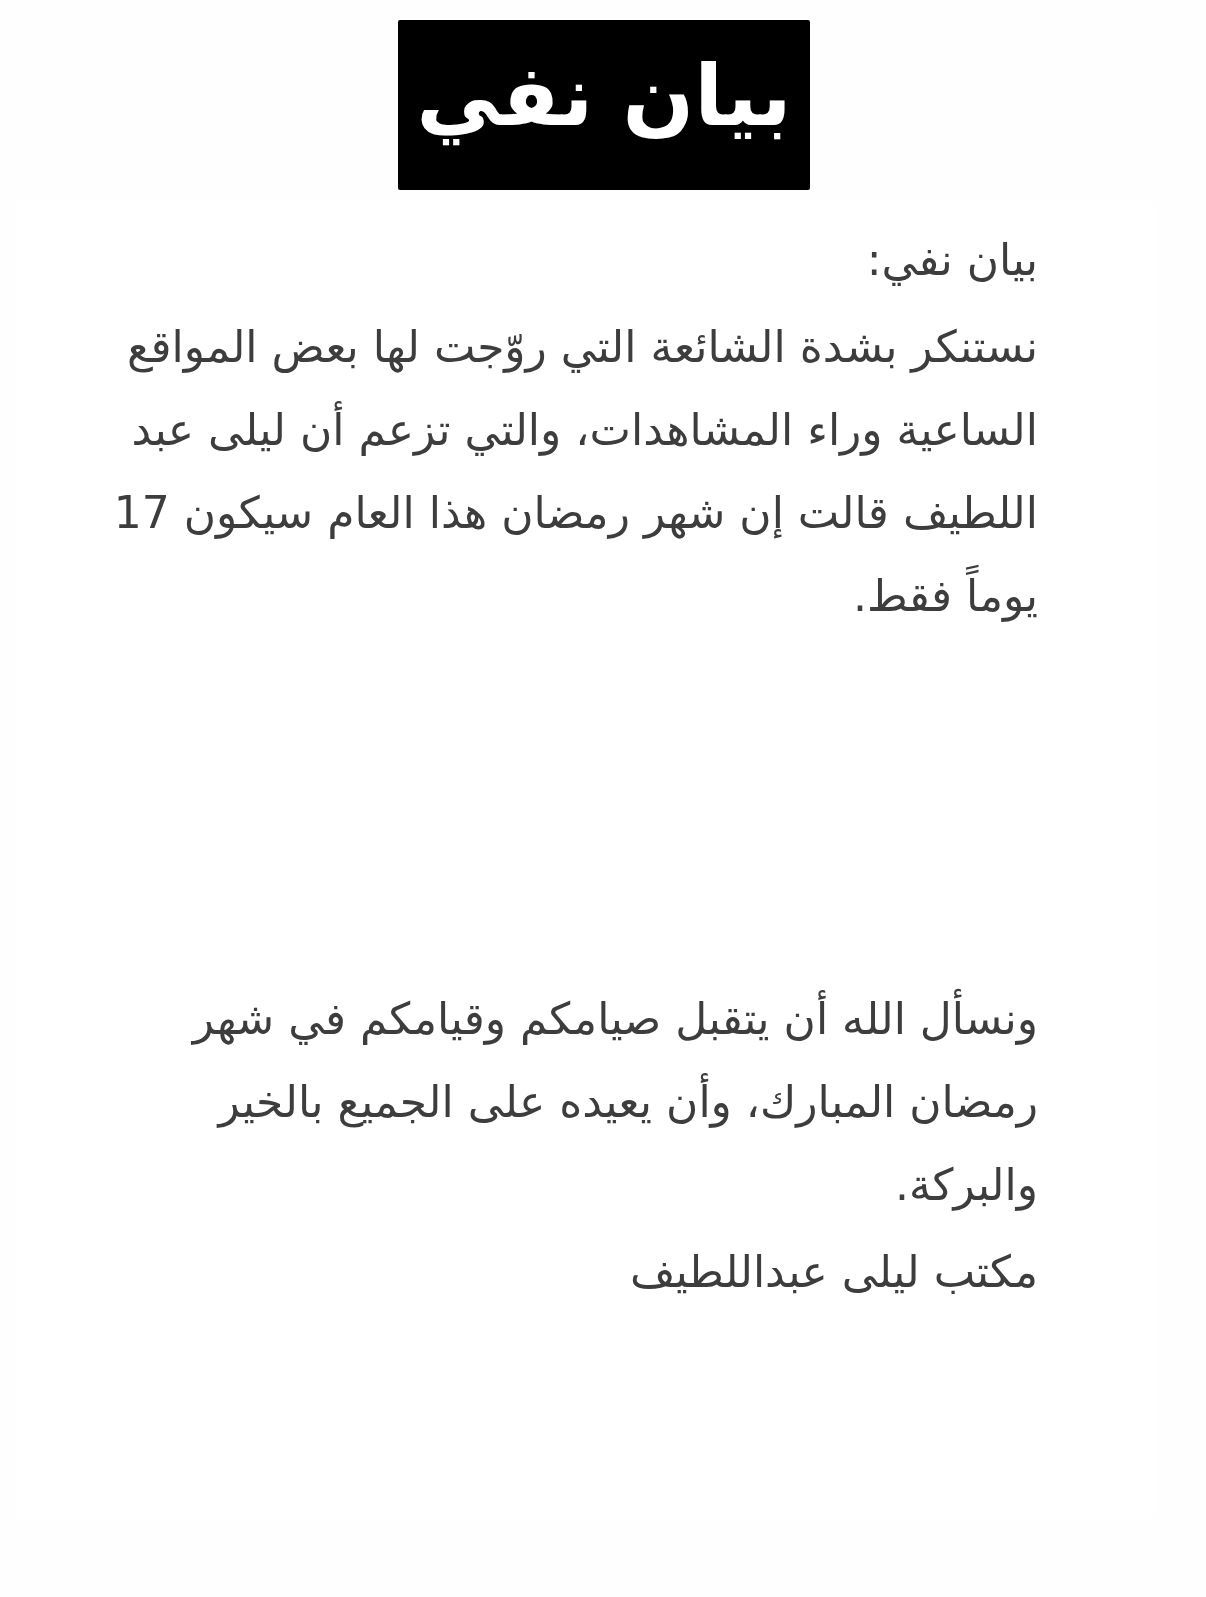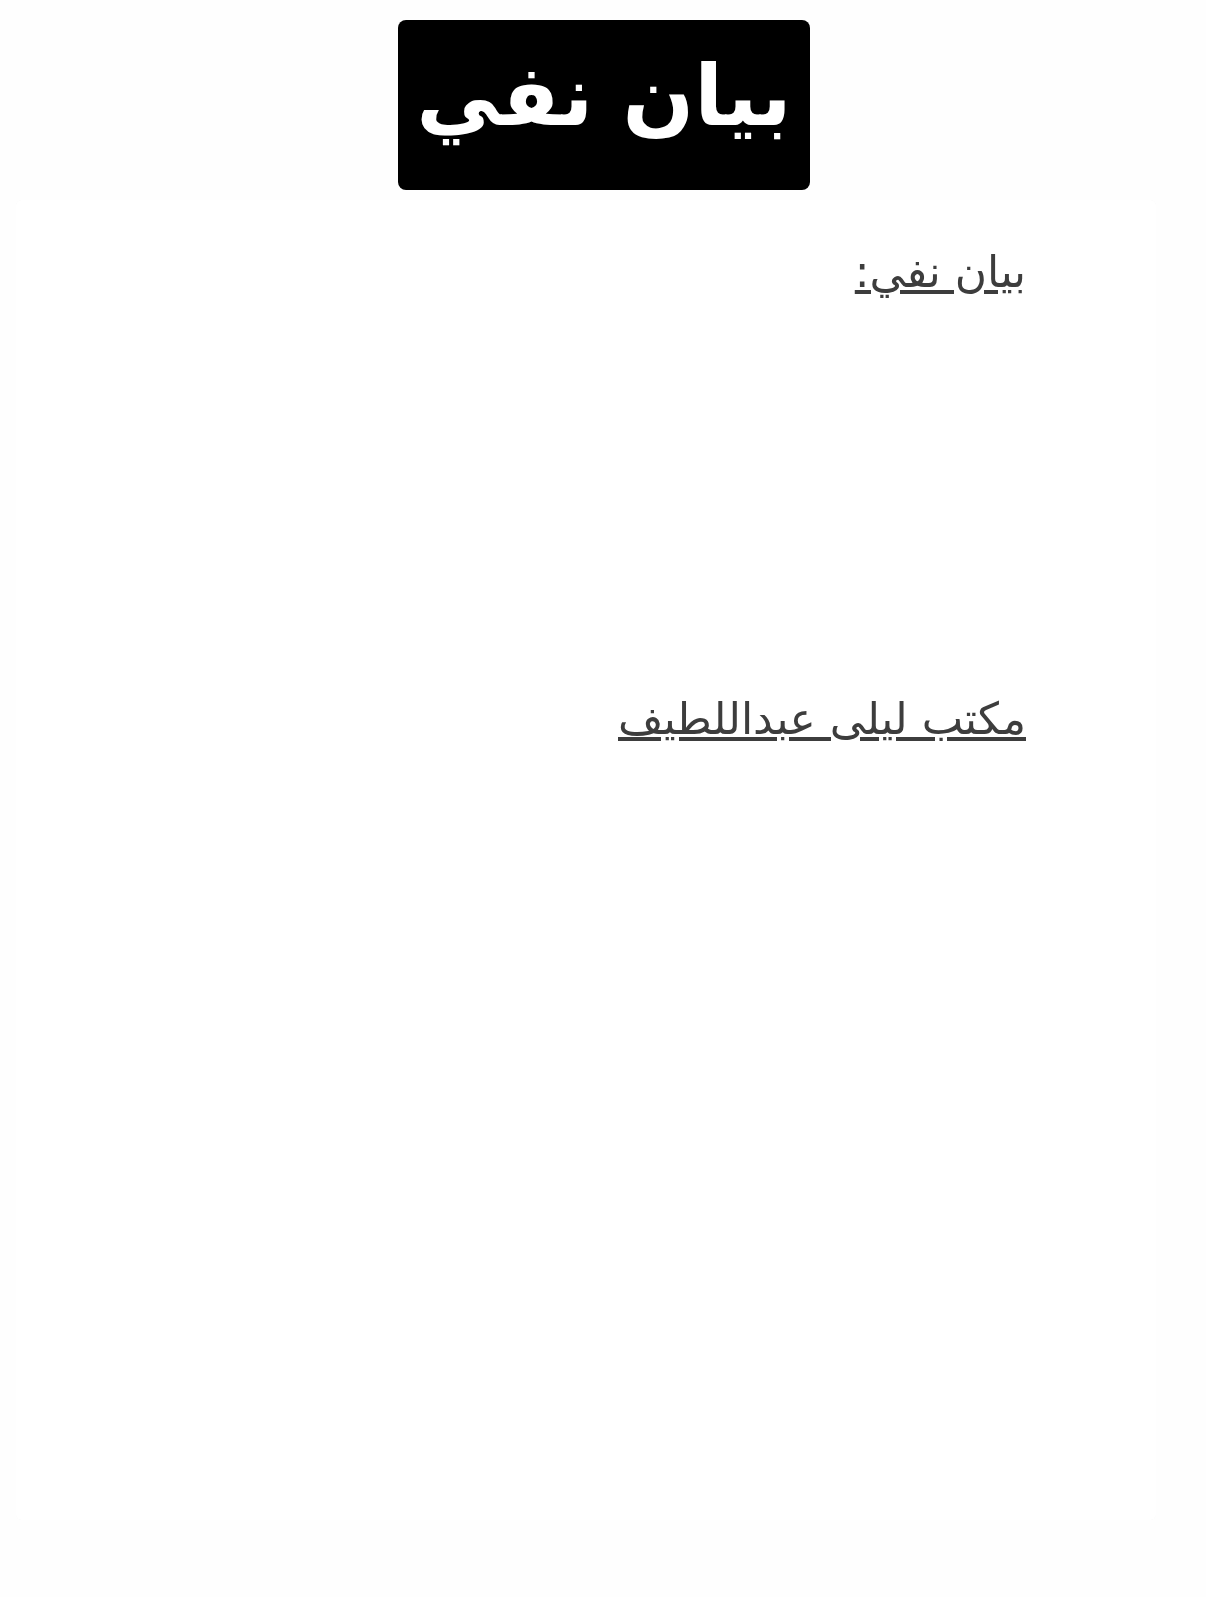--- a/index.html
+++ b/index.html
@@ -14,21 +14,21 @@
       overflow: hidden;
       font-family: "DejaVu Sans", sans-serif;
     }
     .title-badge {
       position: absolute;
       left: 398px;
       top: 20px;
       width: 412px;
       height: 170px;
       background: #000000;
-      border-radius: 8px;
+      border-radius: 2px;
       display: flex;
       align-items: center;
       justify-content: center;
     }
     .title-text {
       color: #ffffff;
       font-family: "DejaVu Sans", sans-serif;
       font-weight: bold;
       font-size: 84px;
       direction: rtl;
@@ -52,34 +52,35 @@
       top: 214px;
       width: 960px;
       direction: rtl;
       text-align: right;
       color: #3d3d3d;
       font-family: "DejaVu Sans", sans-serif;
       font-size: 44px;
       line-height: 83px;
     }
     .statement p {
-      margin: 16px;
-      text-decoration: underline;
+      margin: 4px;
     }
     .para-gap {
       height: 166px;
     }
   </style>
 </head>
 <body>
 
 <div class="title-badge">
   <span class="title-text">بيان نفي</span>
 </div>
 
 <div class="card"></div>
 
 <div class="statement">
   <p>بيان نفي:</p>
+  <p>نستنكر بشدة الشائعة التي روّجت لها بعض المواقع الساعية وراء المشاهدات، والتي تزعم أن ليلى عبد اللطيف قالت إن شهر رمضان هذا العام سيكون 17 يوماً فقط.</p>
   <div class="para-gap"></div>
   <div class="para-gap"></div>
+  <p>ونسأل الله أن يتقبل صيامكم وقيامكم في شهر رمضان المبارك، وأن يعيده على الجميع بالخير والبركة.</p>
   <p>مكتب ليلى عبداللطيف</p>
 </div>
 
 </body></html>

